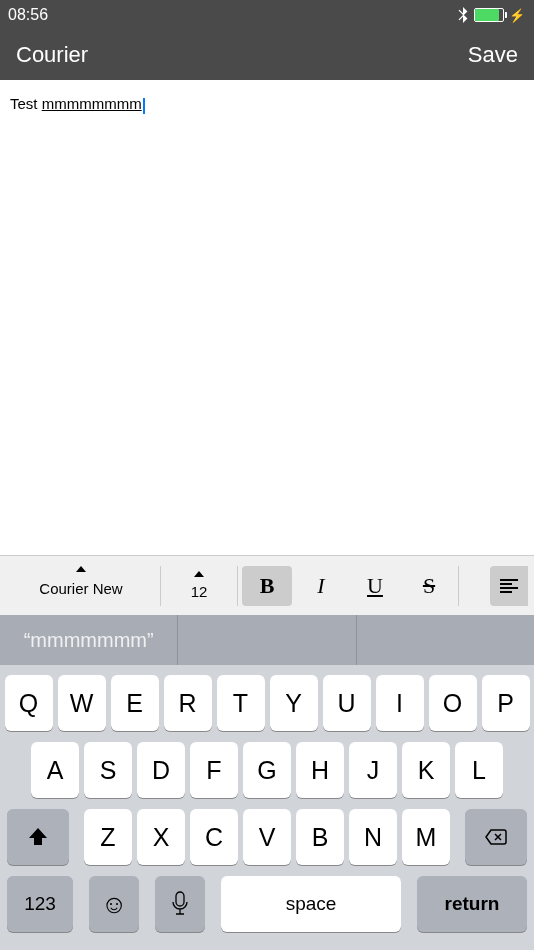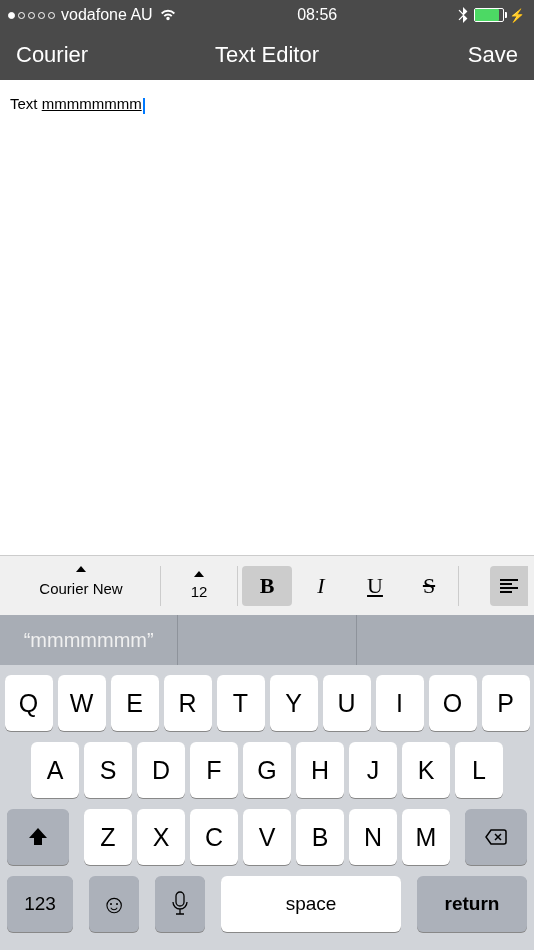--- a/index.html
+++ b/index.html
@@ -50,53 +50,39 @@
 .k123{width:66px;}
 .kemoji{width:50px;font-size:26px;}
 .kmic{width:50px;}
 .kspace{flex:1;background:#fff;font-size:19px;}
 .kreturn{width:110px;font-weight:bold;}
 </style>
 </head>
 <body>
 
 <div class="status-bar">
-  <div class="status-left">
-    <div class="signal-dots">
-      <div class="dot filled"></div>
-        <div class="dot"></div>
-        <div class="dot"></div>
-        <div class="dot"></div>
-        <div class="dot"></div>
-    </div>
-    <span>vodafone AU</span>
-    <svg class="wifi-icon" viewBox="0 0 20 16">
-        <path fill="#fff" d="M10 14a2 2 0 100-4 2 2 0 000 4zm-5-5.5a7 7 0 0110 0l-1.5 1.5a5 5 0 00-7 0zm-3-3a11 11 0 0116 0l-1.5 1.5a9 9 0 00-13 0z"></path>
-      </svg>
-  </div>
   <span>08:56</span>
   <div class="status-right">
     <svg class="bt-icon" viewBox="0 0 10 18">
         <path fill="#fff" d="M5 0v7L1 3 0 4l5 5-5 5 1 1 4-4v7l5-5-4-4 4-4z"></path>
       </svg>
     <div class="battery">
         <div class="battery-fill"></div>
       </div>
     <span class="bolt">⚡</span>
   </div>
 </div>
 
 <div class="nav-bar">
   <span>Courier</span>
-  <span class="nav-title">Text Editor</span>
   <span>Save</span>
 </div>
 
 <div class="editor">
-  <span class="editor-text">Text </span><span class="editor-text underlined">mmmmmmmm</span><span class="cursor"></span>
+  <span class="editor-text">Test </span><span class="editor-text underlined">mmmmmmmm</span><span class="cursor"></span>
 </div>
 
 <div class="toolbar">
   <button class="tb-btn font-sel">
       <span class="tri-up"></span>
       <span>Courier New</span>
     </button>
   <div class="tb-sep"></div>
   <button class="tb-btn size-sel">
       <span class="tri-up"></span>

